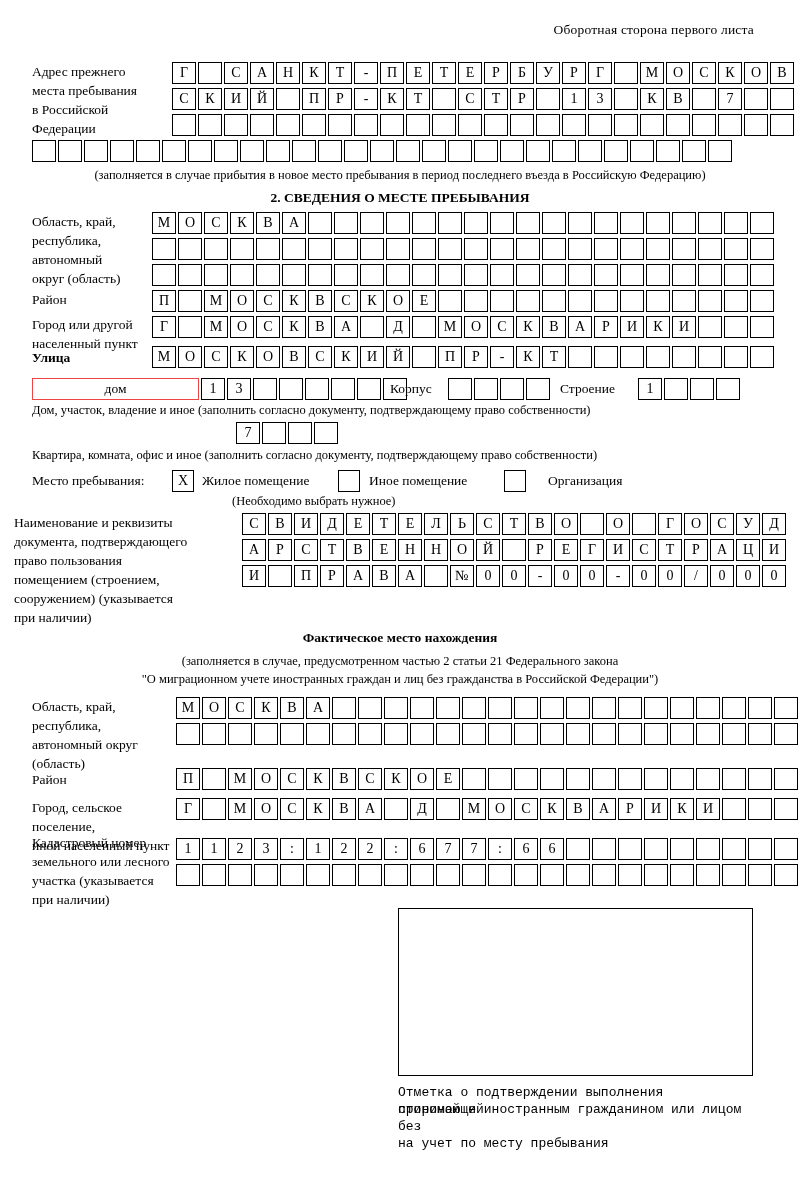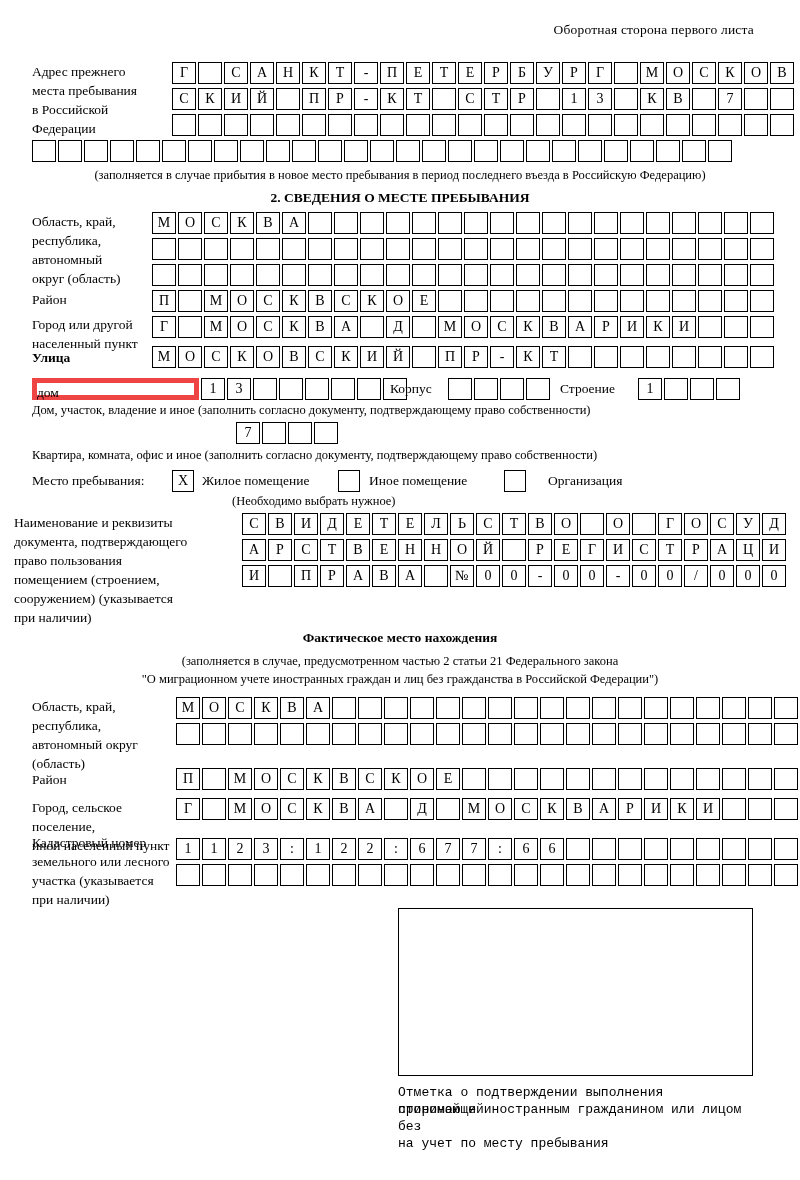--- a/index.html
+++ b/index.html
@@ -49,25 +49,26 @@
     font-size: 14px;
     line-height: 20px;
     text-align: center;
     font-family: "Liberation Serif", serif;
     background: #fff;
     overflow: hidden;
   }
   .cell:last-child { margin-right: 0; }
 
   .wide-label-box {
-    border: 5px solid #ef4444;
+    border: 1px solid #ef4444;
     box-sizing: border-box;
     height: 22px;
     font-size: 13.5px;
     line-height: 20px;
+    text-align: center;
   }
 
   .inline-label {
     font-size: 13.5px;
     line-height: 22px;
   }
 
   .checkbox {
     width: 22px; height: 22px;
     border: 1px solid #000;

